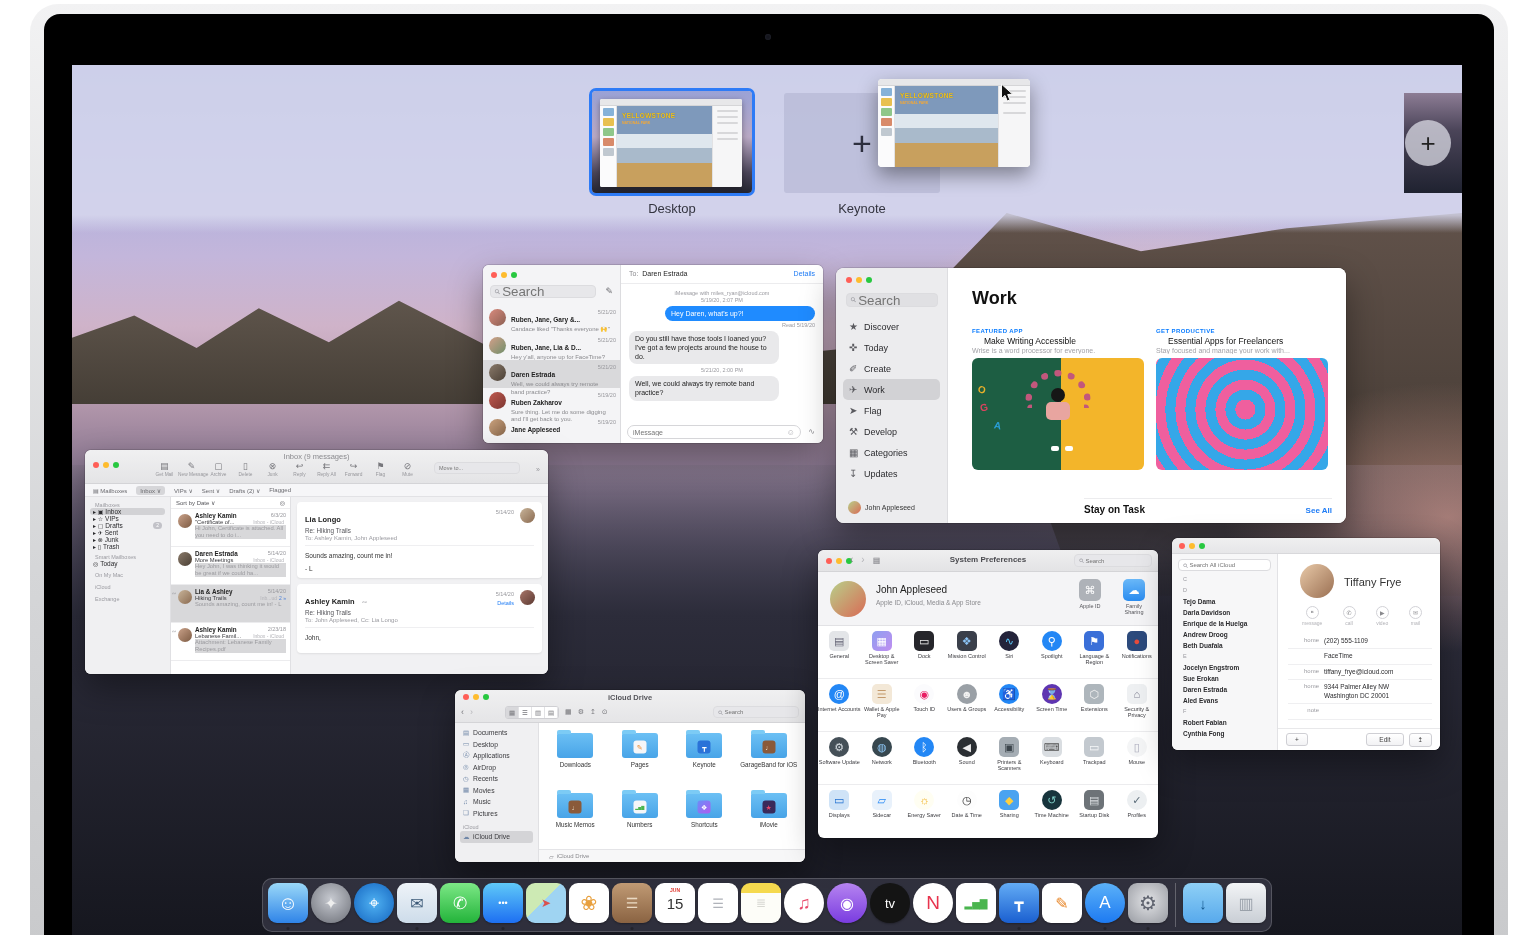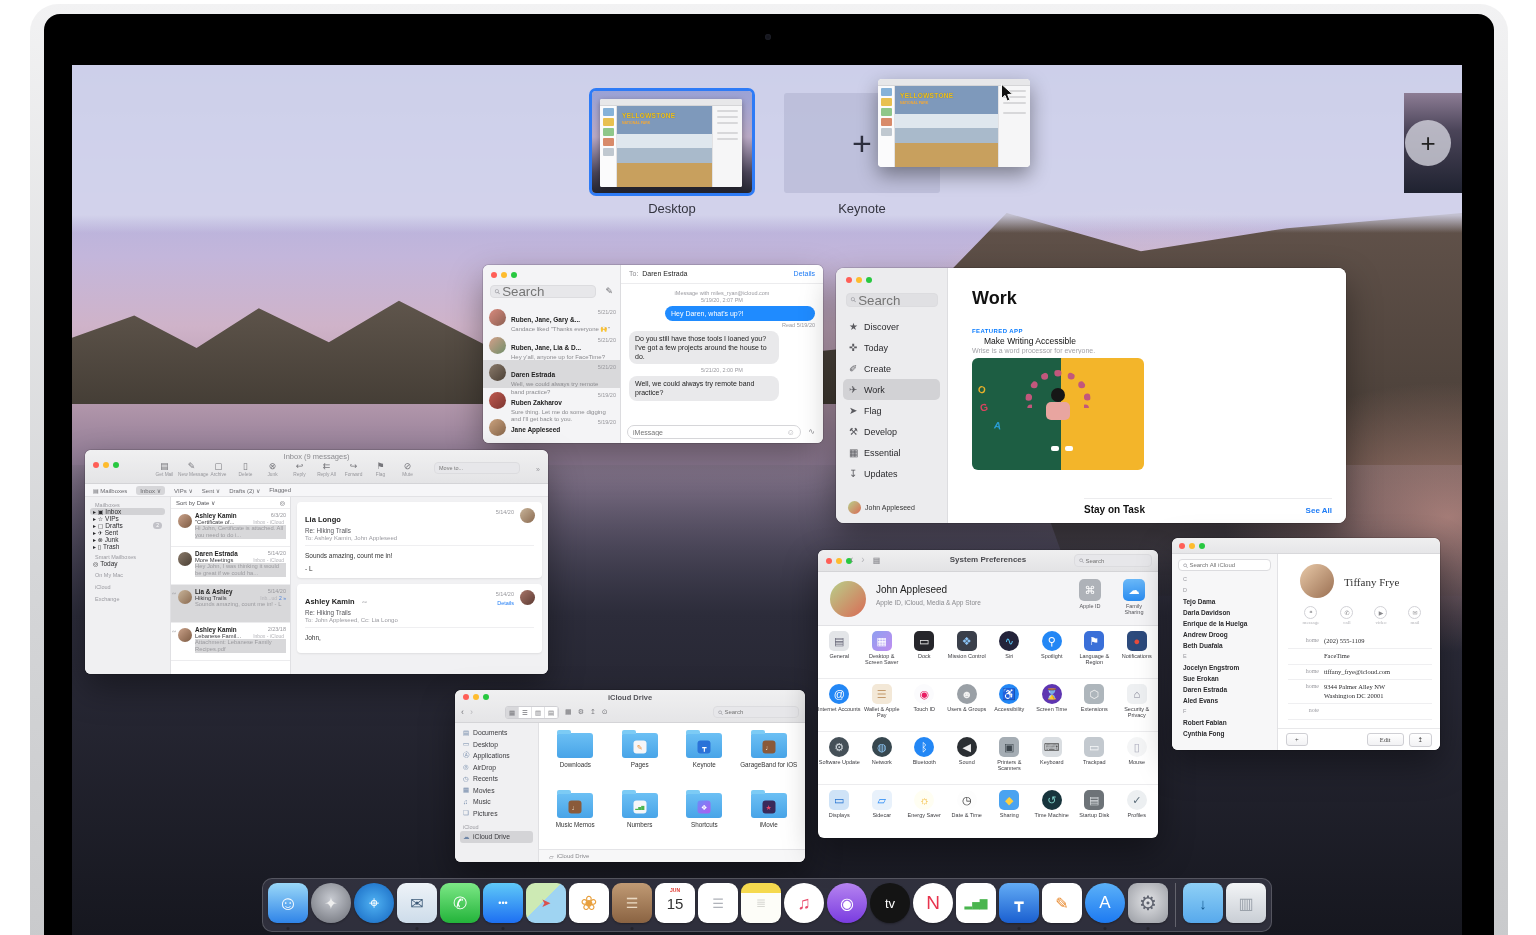--- a/index.html
+++ b/index.html
@@ -184,21 +184,21 @@
   .sp-cell { width:42.5px; text-align:center; padding-top:5px; }
   .sp-cell .ic { width:20px; height:20px; margin:0 auto; font-size:11px; line-height:20px; text-align:center; border-radius:5px; }
   .sp-cell .lb { font-size:5.5px; color:#3c3c41; margin-top:2px; line-height:1.15; }
 
   
   #contacts { left:1100px; top:473px; width:268px; height:212px; overflow:hidden; }
   .ct-titlebar { position:absolute; left:0; top:0; right:0; height:16px; background:linear-gradient(180deg,#efeff0,#e6e6e8); border-bottom:1px solid #d8d8db; border-radius:6px 6px 0 0; }
   .ct-left { position:absolute; left:0; top:16px; bottom:0; width:106px; background:#f7f7f8; border-right:1px solid #e2e2e5; padding:5px 6px; }
   .ct-search { height:12px; font-size:6px; margin-bottom:3px; background:#fff; }
   .ct-item { padding-left:5px; line-height:11px; white-space:nowrap; }
-  .ct-right { position:absolute; left:106px; top:16px; right:0; bottom:0; background:#fff;font-family:Liberation Serif, serif; }
+  .ct-right { position:absolute; left:106px; top:16px; right:0; bottom:0; background:#fff; }
   .ct-av { position:absolute; left:22px; top:10px; width:34px; height:34px; border-radius:50%; background:linear-gradient(135deg,#e8c9a8,#9a6f52); }
   .ct-name { position:absolute; left:66px; top:22px; font-size:11px; color:#333; }
   .ct-actions { position:absolute; left:14px; top:52px; right:8px; display:flex; justify-content:space-around; }
   .ct-act { text-align:center; }
   .ct-act .c { width:13px; height:13px; border:1px solid #d2d2d7; border-radius:50%; margin:0 auto; font-size:6px; line-height:12px; color:#8a8a8e; background:#fff; }
   .ct-act .l { font-size:5px; color:#b2b2b7; margin-top:1px; }
   .ct-rows { position:absolute; left:10px; right:8px; top:80px; }
   .ct-row { display:flex; border-bottom:1px solid #efeff1; padding:3px 0; min-height:14px; }
   .ct-row .lb { width:36px; text-align:right; padding-right:5px; font-size:6px; color:#9a9aa0; }
   .ct-row .vl { font-size:6.5px; color:#2b2b2e; line-height:1.3; }
@@ -412,21 +412,21 @@
               <span>Flag</span>
             </div>
 
             <div class="as-item">
               <span class="g">⚒</span>
               <span>Develop</span>
             </div>
 
             <div class="as-item">
               <span class="g">▦</span>
-              <span>Essential</span>
+              <span>Categories</span>
             </div>
 
             <div class="as-item">
               <span class="g">↧</span>
               <span>Updates</span>
             </div>
           </div>
         <div style="position:absolute;left:12px;bottom:9px;display:flex;align-items:center;gap:4px;">
           <span style="width:13px;height:13px;border-radius:50%;background:linear-gradient(135deg,#b8d08a,#d96a55);"></span>
           <span style="font-size:7px;color:#333;">John Appleseed</span>
@@ -443,20 +443,26 @@
               <span class="arch"></span>
                 <span class="head"></span>
                 <span class="bod"></span>
                 <span class="sh1"></span>
                 <span class="sh2"></span>
               <span class="L" style="left:8px;top:44px;color:#d9435e;transform:rotate(-14deg);">G</span>
               <span class="L" style="left:22px;top:62px;color:#2a9fd8;transform:rotate(10deg);">A</span>
               <span class="L" style="left:6px;top:26px;color:#e8b02a;transform:rotate(8deg);">O</span>
             </div>
           </div>
+          <div class="as-card">
+            <div class="as-eyebrow">GET PRODUCTIVE</div>
+            <div class="as-ct">Essential Apps for Freelancers</div>
+            <div class="as-cs">Stay focused and manage your work with...</div>
+            <div class="as-art art2"></div>
+          </div>
         </div>
         <div class="as-bottomrow">
           <span style="font-size:10px;font-weight:bold;color:#111;">Stay on Task</span>
           <span style="font-size:8px;color:#1f7cf5;font-weight:bold;">See All</span>
         </div>
       </div>
     </div>
 
     <div class="win" id="mail">
       <div class="ml-titlebar">

